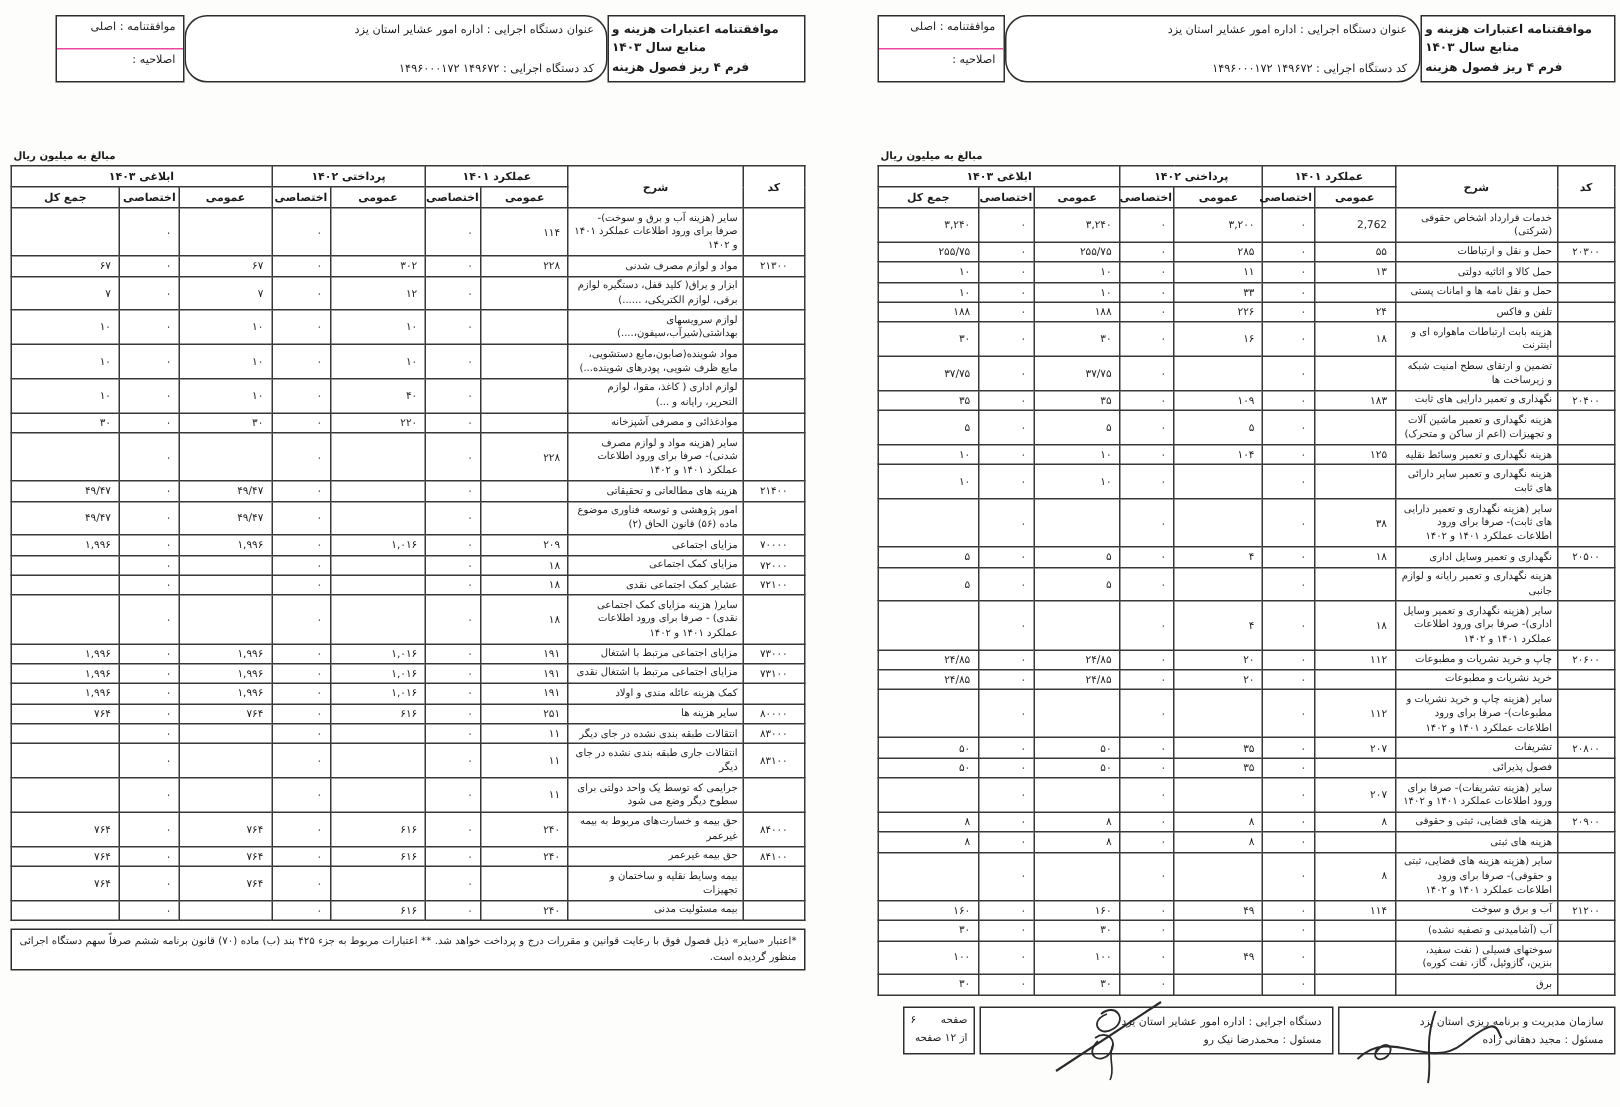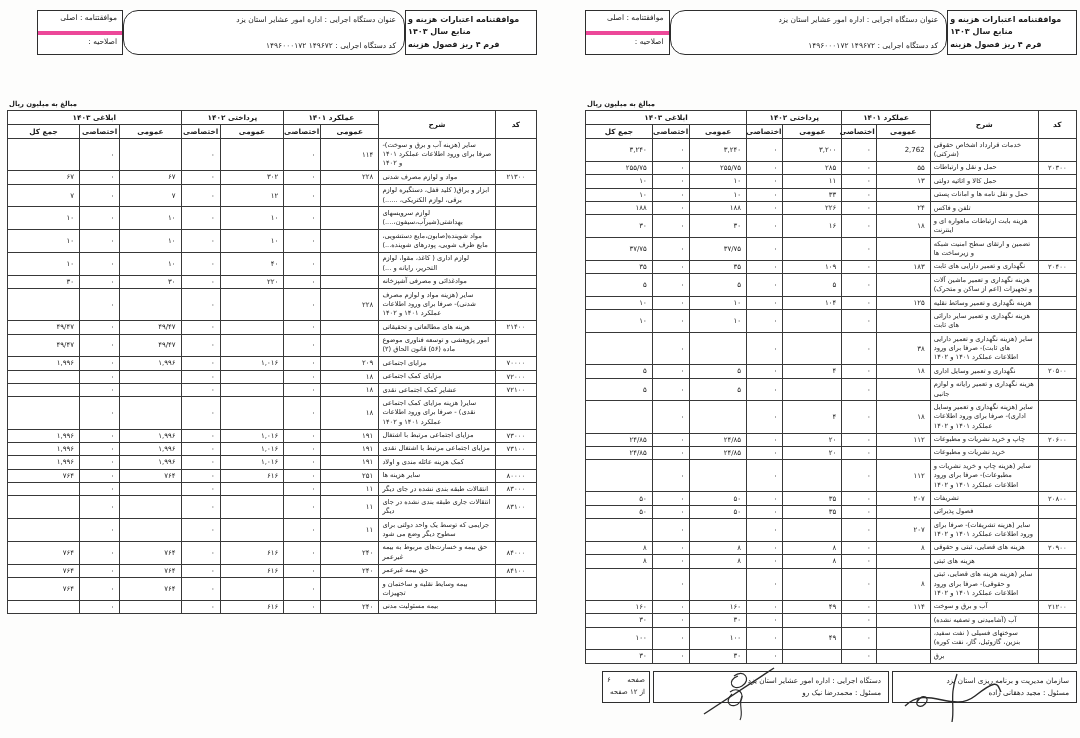--- a/index.html
+++ b/index.html
@@ -16,29 +16,29 @@
   .page-left  .inner { width:530px; }
 
   
   .hdr { display:flex; flex-direction:row; align-items:stretch; }
   .box { border:1px solid #2e2e2e; background:#fff; }
   .title-box { width:132px; text-align:left; font-weight:bold; font-size:8px;
                line-height:1.55; padding:3px 2px; }
   .agency-box { width:282px; font-size:7.5px; padding:3px 8px; display:flex;
                 flex-direction:column; justify-content:space-between; line-height:1.5;border-radius:15px; }
   .agree-box { width:86px; font-size:7.5px; display:flex; flex-direction:column; }
-  .agree-box .l1 { border-bottom:4px solid #ec4899; padding:2px 5px 3px; flex:1; }
+  .agree-box .l1 { border-bottom:1px solid #ec4899; padding:2px 5px 3px; flex:1; }
   .agree-box .l2 { padding:2px 5px 3px; flex:1; }
   .units { font-size:6.8px; font-weight:bold; text-align:left; padding:1px 2px 2px;margin-top:44px; }
 
   table.grid { width:100%; border-collapse:collapse; table-layout:fixed; background:#fff; }
   .grid th, .grid td { border:1px solid #383838; vertical-align:middle; }
   .grid thead th { font-size:7.3px; font-weight:bold; padding:2px 1px; text-align:center; }
   .grid td.code { font-size:6.9px; text-align:center; padding:1px;font-family:Liberation Serif, serif; }
-  .grid td.desc { font-size:6.7px; text-align:left; padding:1.5px 3px; line-height:1.4;margin-top:36px; }
+  .grid td.desc { font-size:6.7px; text-align:right; padding:1.5px 3px; line-height:1.4;margin-top:36px; }
   .grid td.num  { font-size:7px; text-align:right; direction:ltr; padding:1.5px 5px 1.5px 2px; }
 
   .footnote { border:1px solid #2e2e2e; background:#fff; margin-top:5px;
               font-size:6.8px; line-height:1.6; padding:2px 5px; text-align:justify; }
 
   .rfooter { display:flex; flex-direction:row; margin-top:7px; gap:3px; }
   .sig-box { border:1px solid #2e2e2e; background:#fff; font-size:7.2px;
              line-height:1.7; padding:3px 7px; position:relative; overflow:visible; }
   .org-box { width:185px; }
   .agc-box { width:236px; }
@@ -374,20 +374,21 @@
               <td class="num">۰</td>
               <td class="num">۶۱۶</td>
               <td class="num">۰</td>
               <td class="num"></td>
               <td class="num">۰</td>
               <td class="num"></td>
             </tr>
           </tbody>
       </table>
 
+      <div class="footnote">*اعتبار «سایر» ذیل فصول فوق با رعایت قوانین و مقررات درج و پرداخت خواهد شد. ** اعتبارات مربوط به جزء ۴۲۵ بند (ب) ماده (۷۰) قانون برنامه ششم صرفاً سهم دستگاه اجرائی منظور گردیده است.</div>
     </div>
   </div>
 
   <div class="page page-right">
     <div class="inner">
       <div class="hdr">
         <div class="box title-box">
           <div>موافقتنامه اعتبارات هزینه و منابع سال ۱۴۰۳</div>
           <div>فرم ۴ ریز فصول هزینه</div>
         </div>

